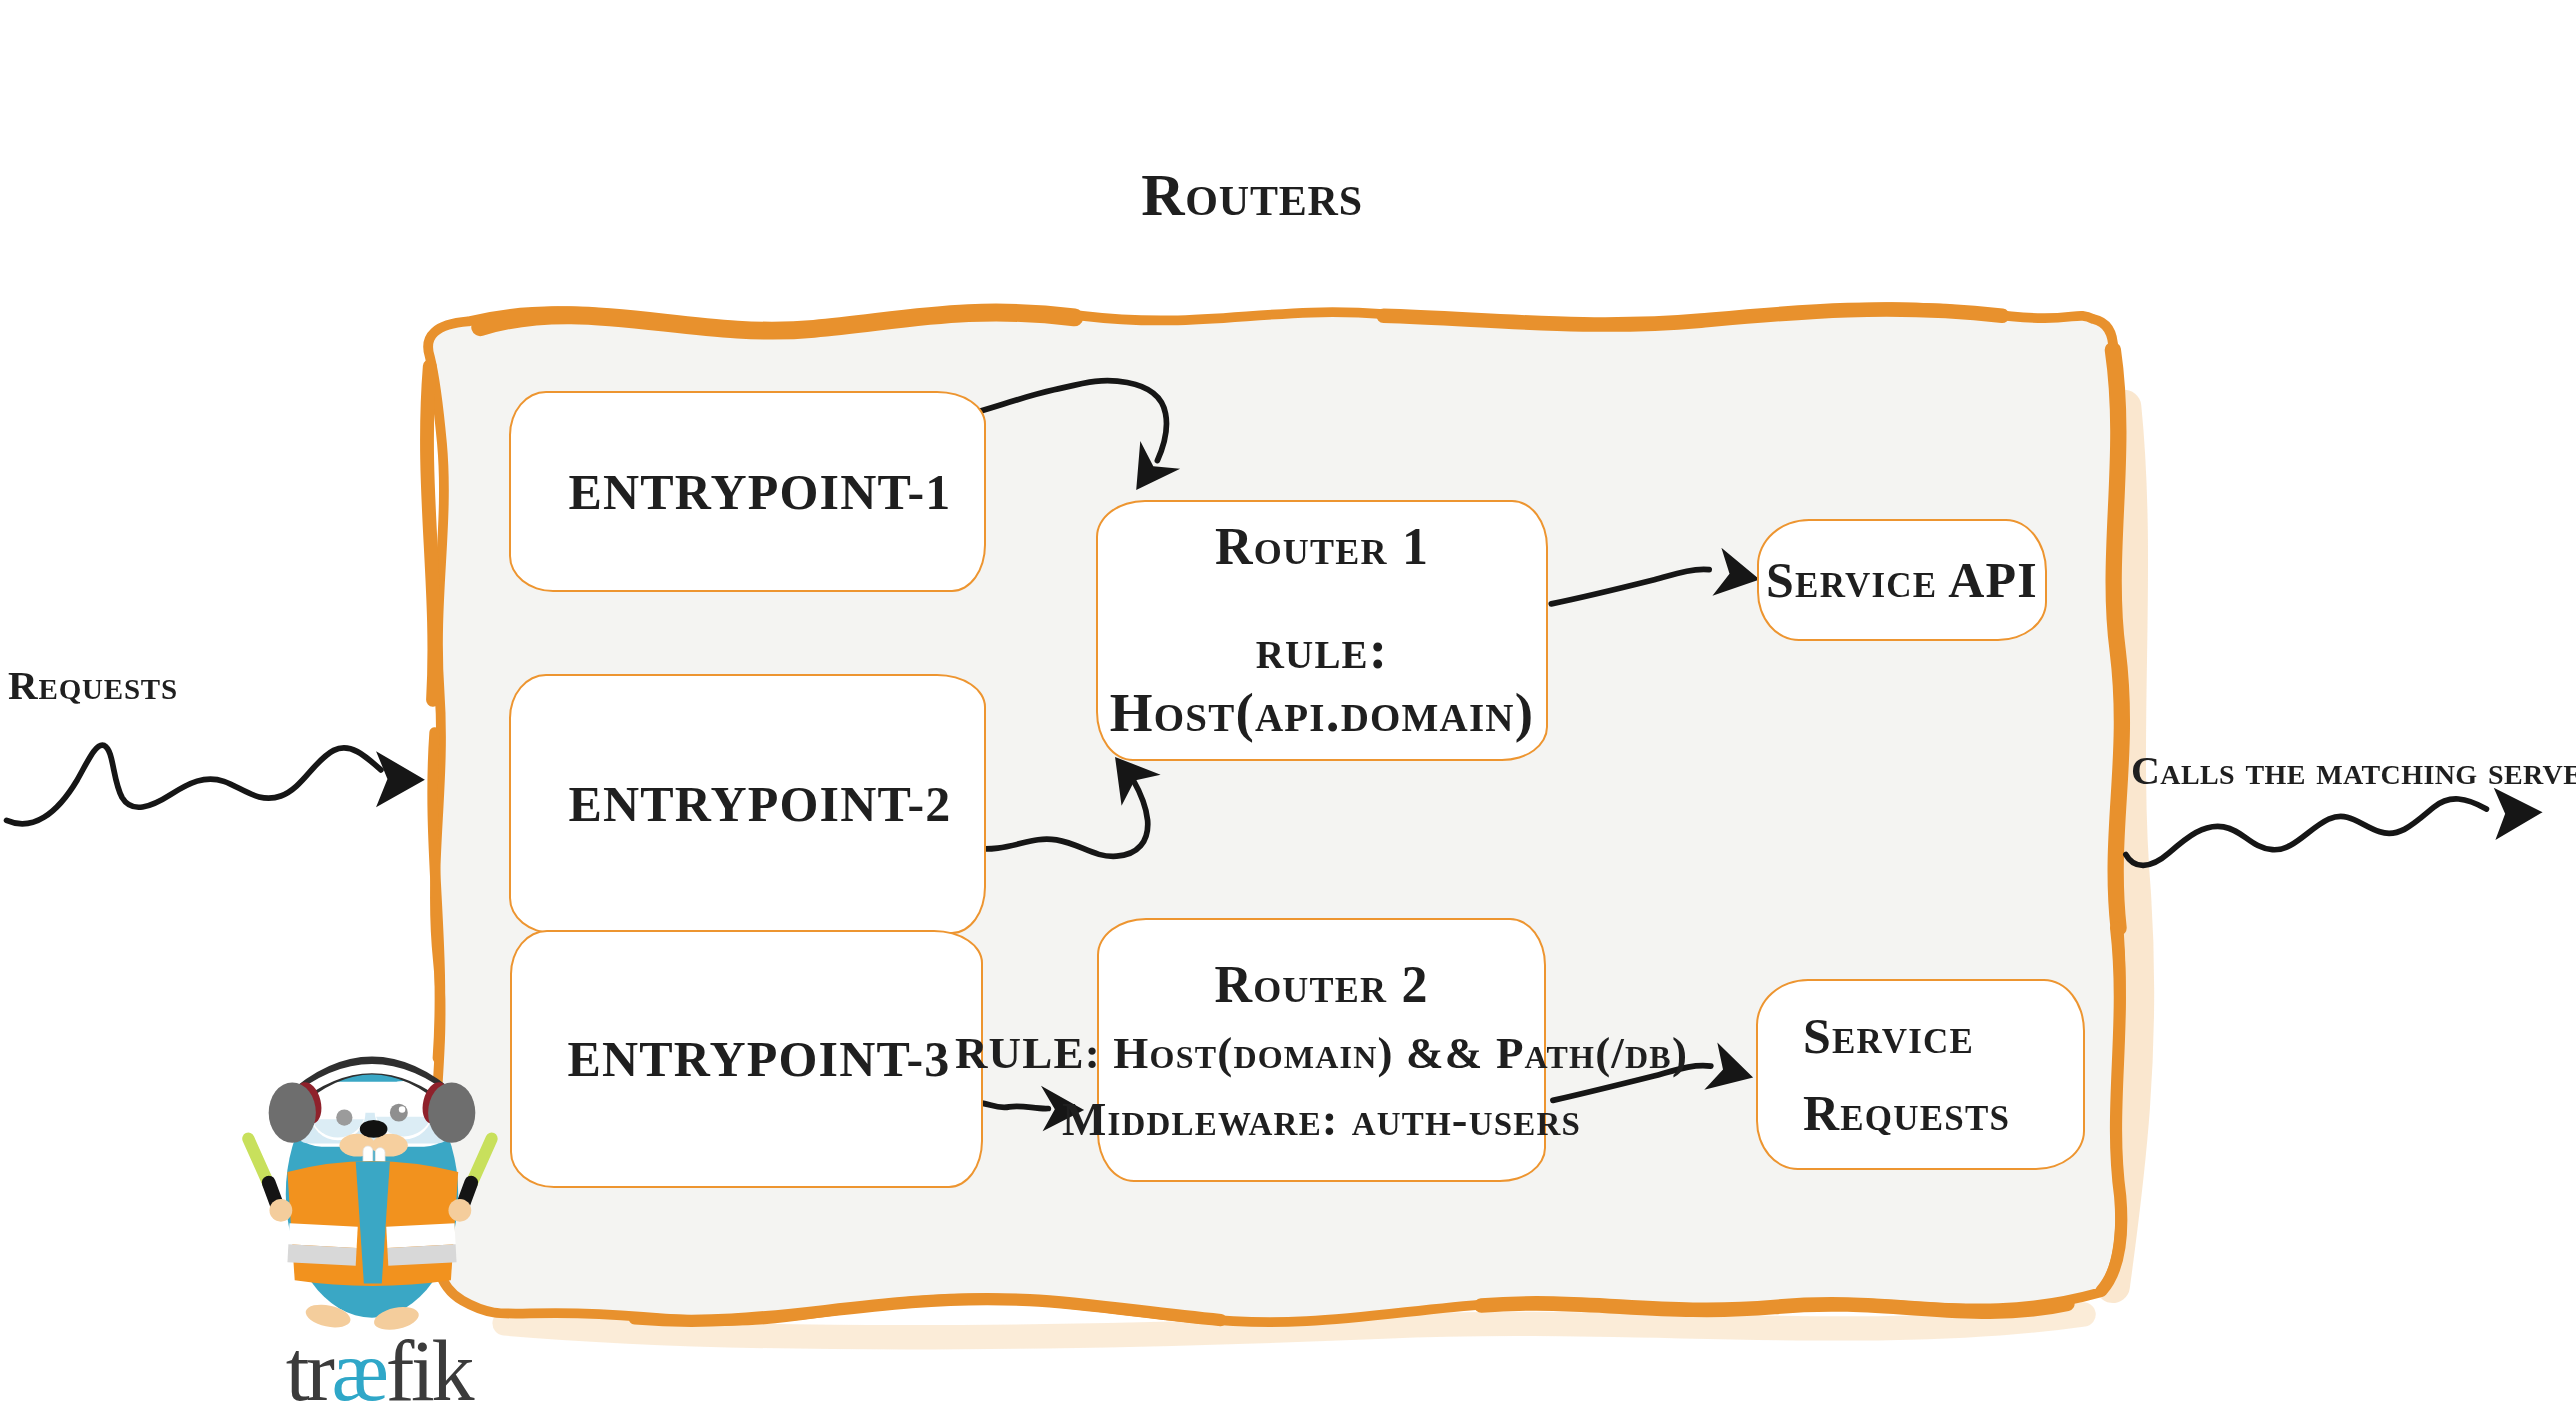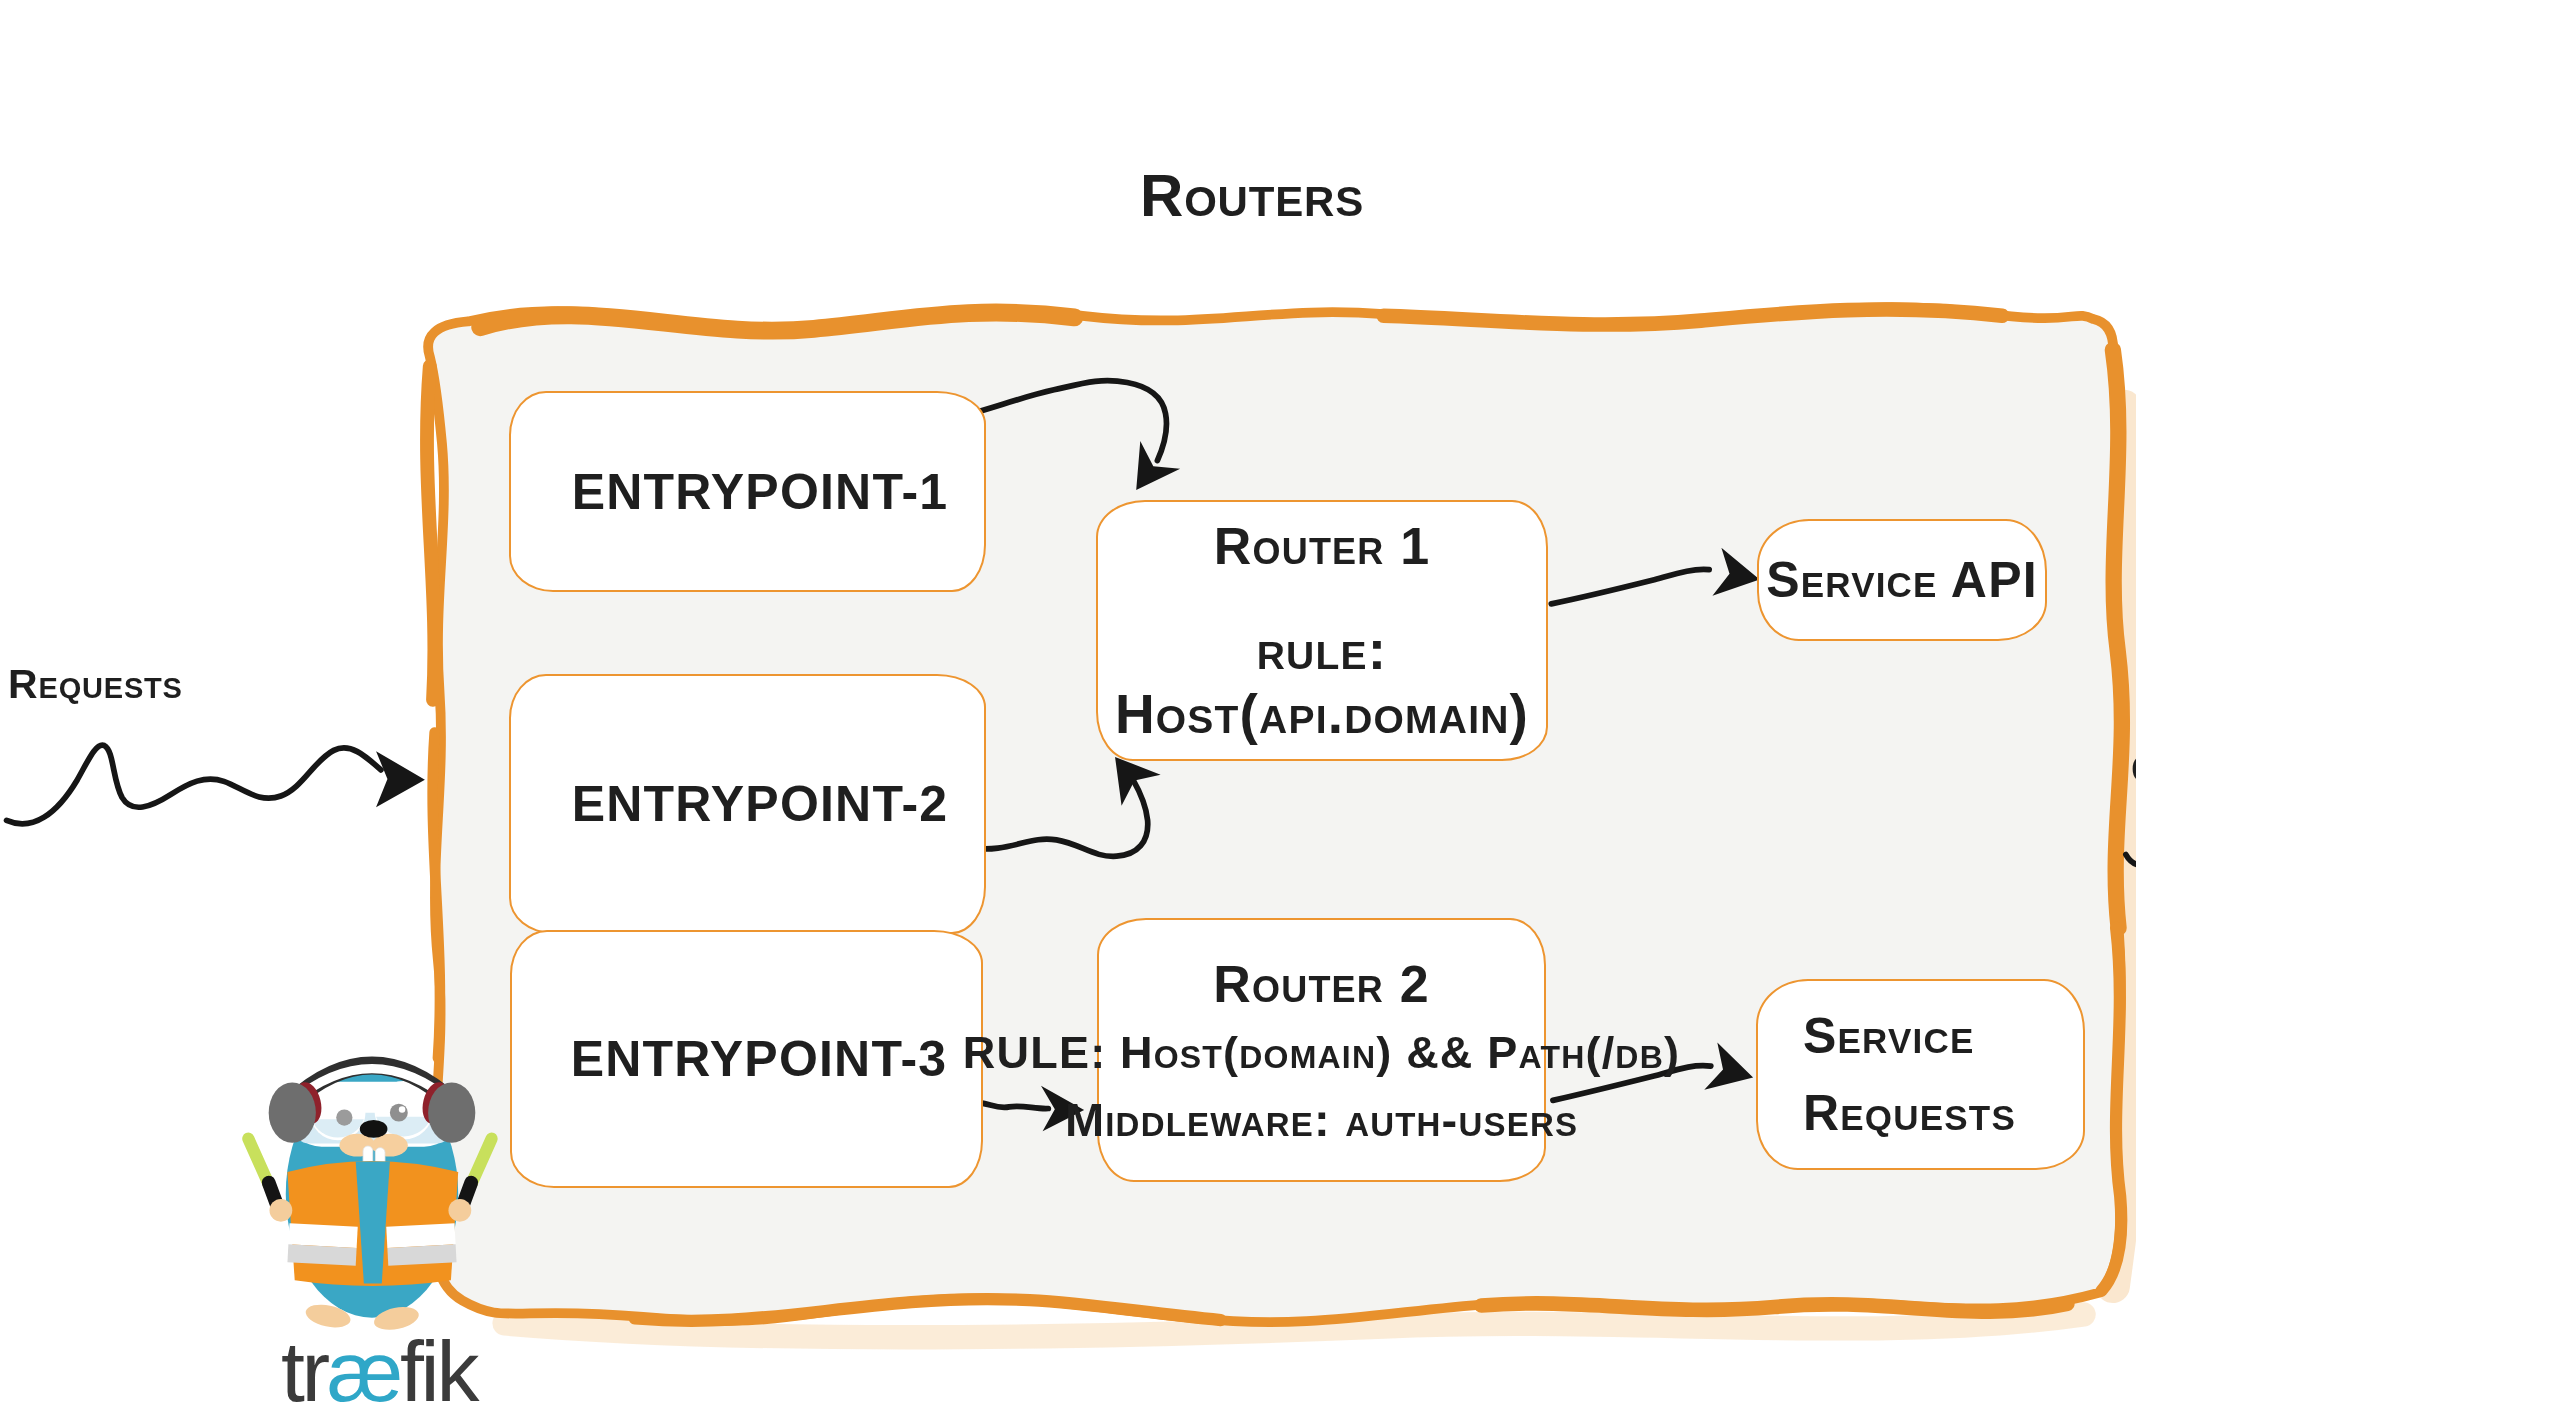--- a/index.html
+++ b/index.html
@@ -1,18 +1,18 @@
 <!DOCTYPE html>
 <html style="font-size:13px"><head>
 <meta charset="utf-8">
 <style>
   html,body{margin:0;padding:0;background:#ffffff;}
   .canvas{
-    position:relative;width:2136px;height:1408px;overflow:hidden;background:#ffffff;
-    font-family:Liberation Sans, sans-serif;color:#1f1f1f;
+    position:relative;width:2576px;height:1408px;overflow:hidden;background:#ffffff;
+    font-family:Liberation Serif, serif;color:#1f1f1f;
   }
   .art{position:absolute;left:0;top:0;}
   .sc{font-variant:small-caps;}
   .lbl{position:absolute;font-weight:600;letter-spacing:0.8px;white-space:nowrap;}
   .title{left:967px;top:161px;width:570px;text-align:center;font-size:60px;}
   .req{left:8.1px;top:661px;font-size:41px;}
   .calls{left:2131px;top:747px;width:446px;text-align:center;font-size:40px;letter-spacing:0.4px;}
 
   .box{
     position:absolute;background:#ffffff;border:2.4px solid #ED9530;

